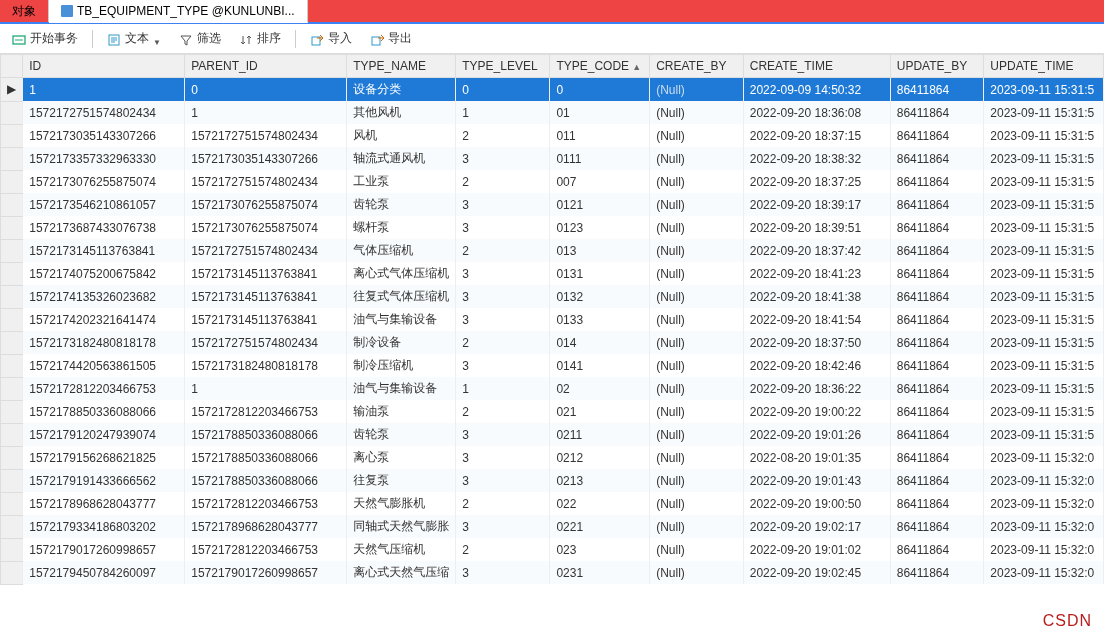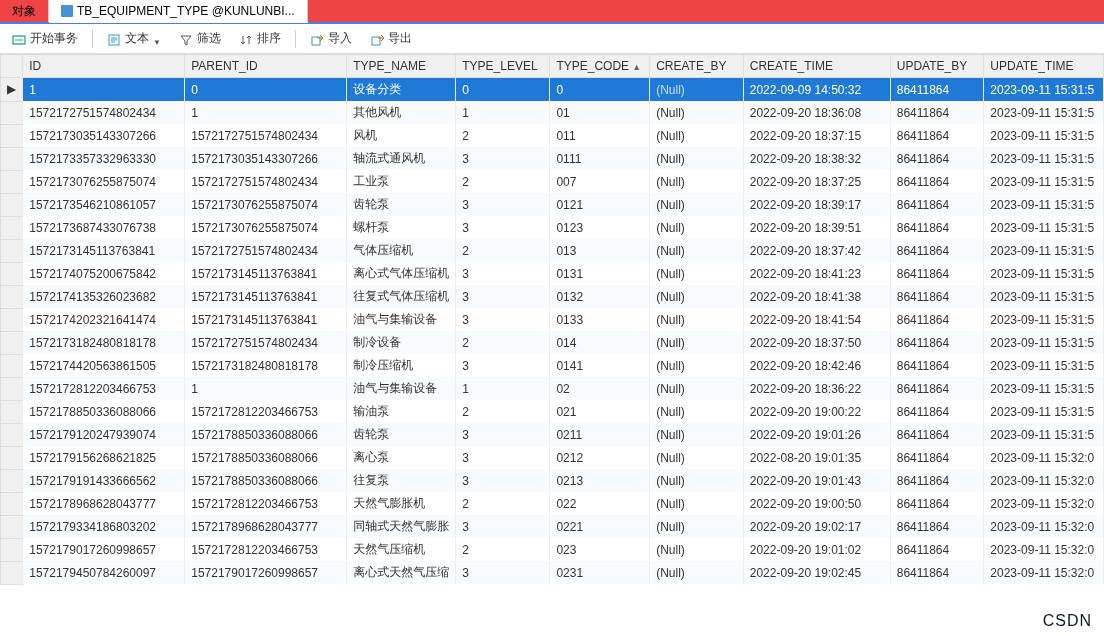--- a/index.html
+++ b/index.html
@@ -31,21 +31,21 @@
     .col-id { width: 165px; }
     .col-parent { width: 165px; }
     .col-name { width: 100px; }
     .col-level { width: 95px; }
     .col-code { width: 100px; margin-left: 32px; }
     .col-cby { width: 95px; margin-left: 28px; }
     .col-ctime { width: 150px; }
     .col-uby { width: 95px; }
     .col-utime { width: 120px; }
     
-    .watermark { position: fixed; bottom: 6px; right: 12px; color: #0f172a; font-size: 16px; letter-spacing: 1px; pointer-events: none; }
+    .watermark { position: fixed; bottom: 6px; right: 12px; color: #b91c1c; font-size: 16px; letter-spacing: 1px; pointer-events: none; }
   </style>
 </head>
 <body>
 
 <div class="tabs">
   <div class="tab">
     <span>对象</span>
   </div>
   <div class="tab active">
     <span class="tab-icon table"></span>

